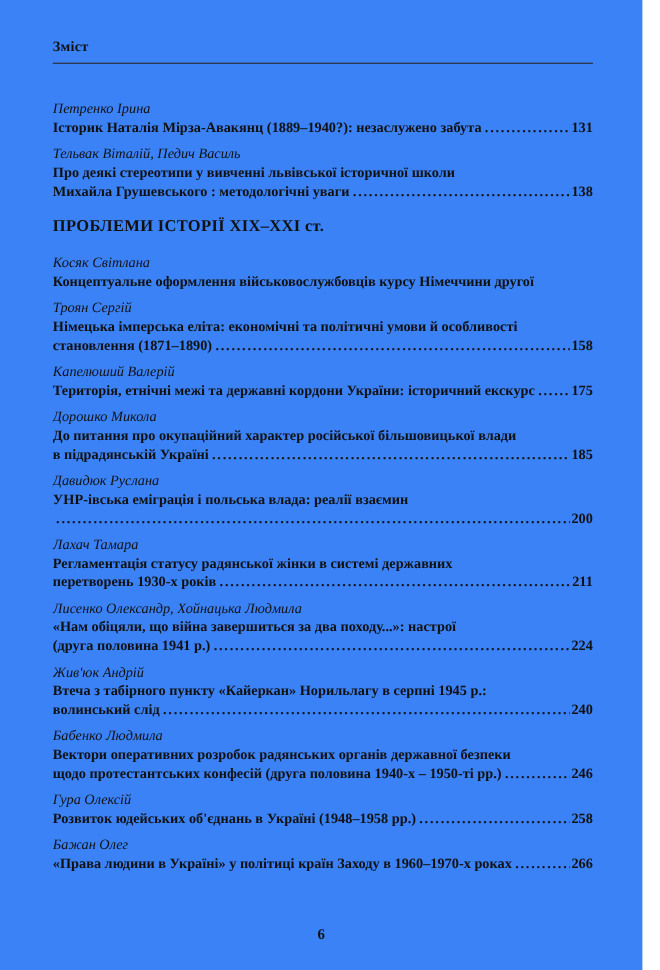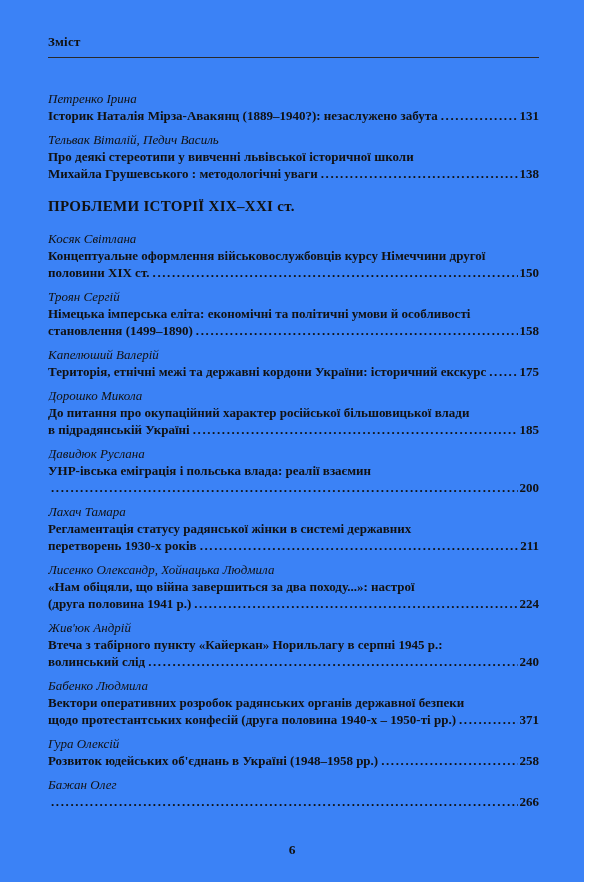--- a/index.html
+++ b/index.html
@@ -114,31 +114,26 @@
         <div class="title-line last">
           <span class="line-text">Михайла Грушевського : методологічні уваги</span>
           <span class="leader"></span>
           <span class="page-num">138</span>
         </div>
       </div>
       <div class="section-heading">ПРОБЛЕМИ ІСТОРІЇ XIX–XXI ст.</div>
       <div class="entry">
         <div class="author">Косяк Світлана</div>
         <div class="title-line"><span class="line-text">Концептуальне оформлення військовослужбовців курсу Німеччини другої</span></div>
-        <div class="title-line last">
-          <span class="line-text">половини XIX ст.</span>
-          <span class="leader"></span>
-          <span class="page-num">150</span>
-        </div>
       </div>
       <div class="entry">
         <div class="author">Троян Сергій</div>
         <div class="title-line"><span class="line-text">Німецька імперська еліта: економічні та політичні умови й особливості</span></div>
         <div class="title-line last">
-          <span class="line-text">становлення (1499–1890)</span>
+          <span class="line-text">становлення (1871–1890)</span>
           <span class="leader"></span>
           <span class="page-num">158</span>
         </div>
       </div>
       <div class="entry">
         <div class="author">Капелюший Валерій</div>
         <div class="title-line last">
           <span class="line-text">Територія, етнічні межі та державні кордони України: історичний екскурс</span>
           <span class="leader"></span>
           <span class="page-num">175</span>
@@ -187,34 +182,35 @@
           <span class="leader"></span>
           <span class="page-num">240</span>
         </div>
       </div>
       <div class="entry">
         <div class="author">Бабенко Людмила</div>
         <div class="title-line"><span class="line-text">Вектори оперативних розробок радянських органів державної безпеки</span></div>
         <div class="title-line last">
           <span class="line-text">щодо протестантських конфесій (друга половина 1940-х – 1950-ті рр.)</span>
           <span class="leader"></span>
-          <span class="page-num">371</span>
+          <span class="page-num">246</span>
         </div>
       </div>
       <div class="entry">
         <div class="author">Гура Олексій</div>
         <div class="title-line last">
           <span class="line-text">Розвиток юдейських об'єднань в Україні (1948–1958 рр.)</span>
           <span class="leader"></span>
           <span class="page-num">258</span>
         </div>
       </div>
       <div class="entry">
         <div class="author">Бажан Олег</div>
         <div class="title-line last">
+          <span class="line-text">«Права людини в Україні» у політиці країн Заходу в 1960–1970-х роках</span>
           <span class="leader"></span>
           <span class="page-num">266</span>
         </div>
       </div>
     </div>
 
   <div class="page-footer">
     <span>6</span>
   </div>
 

